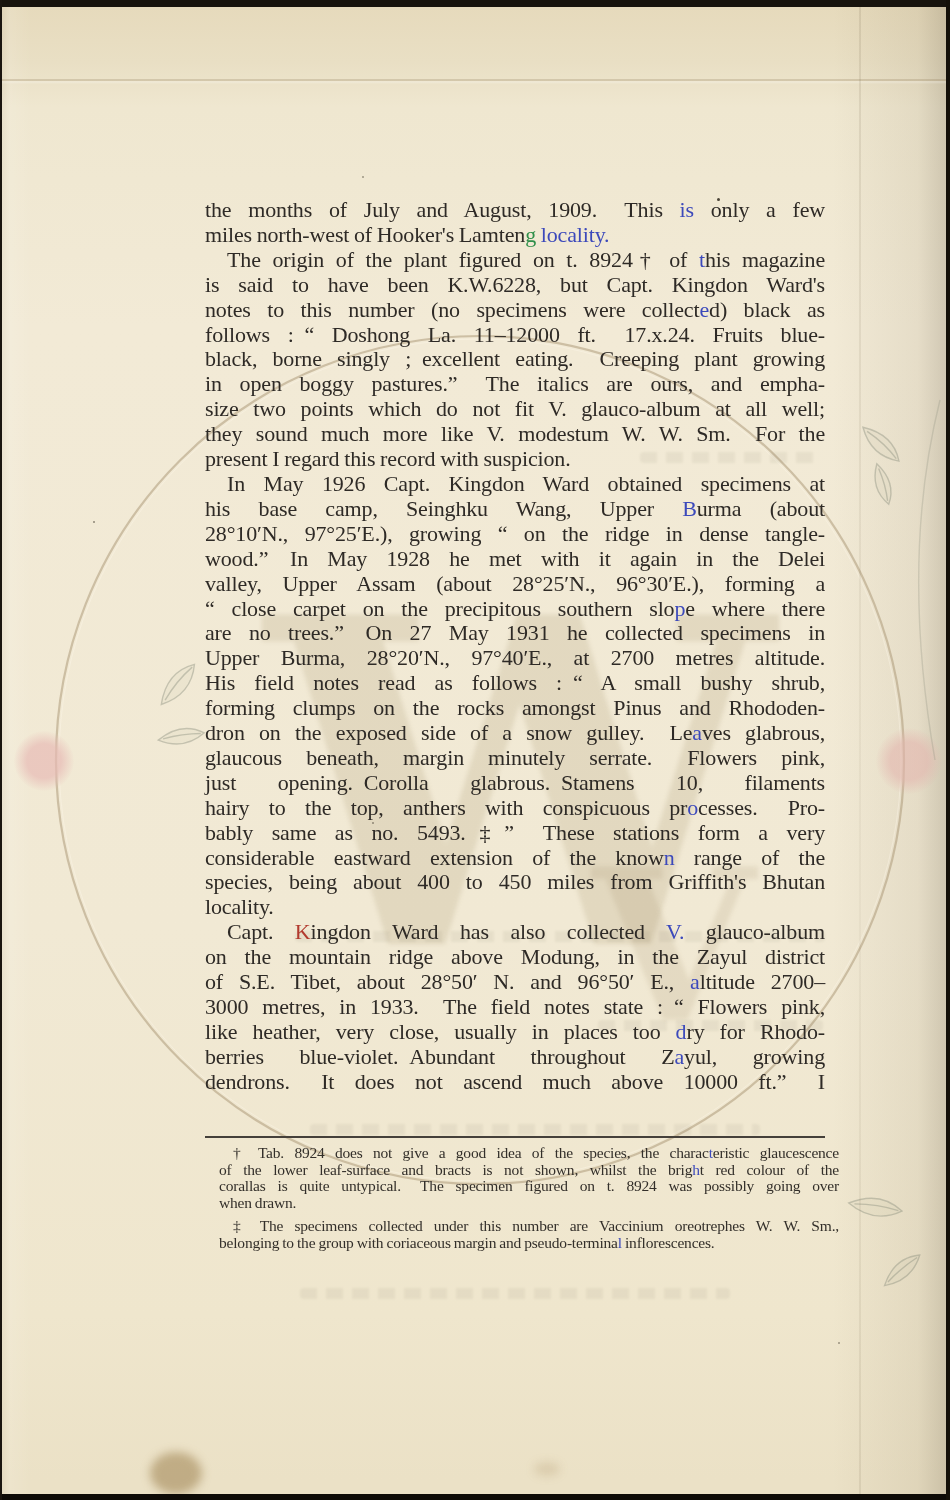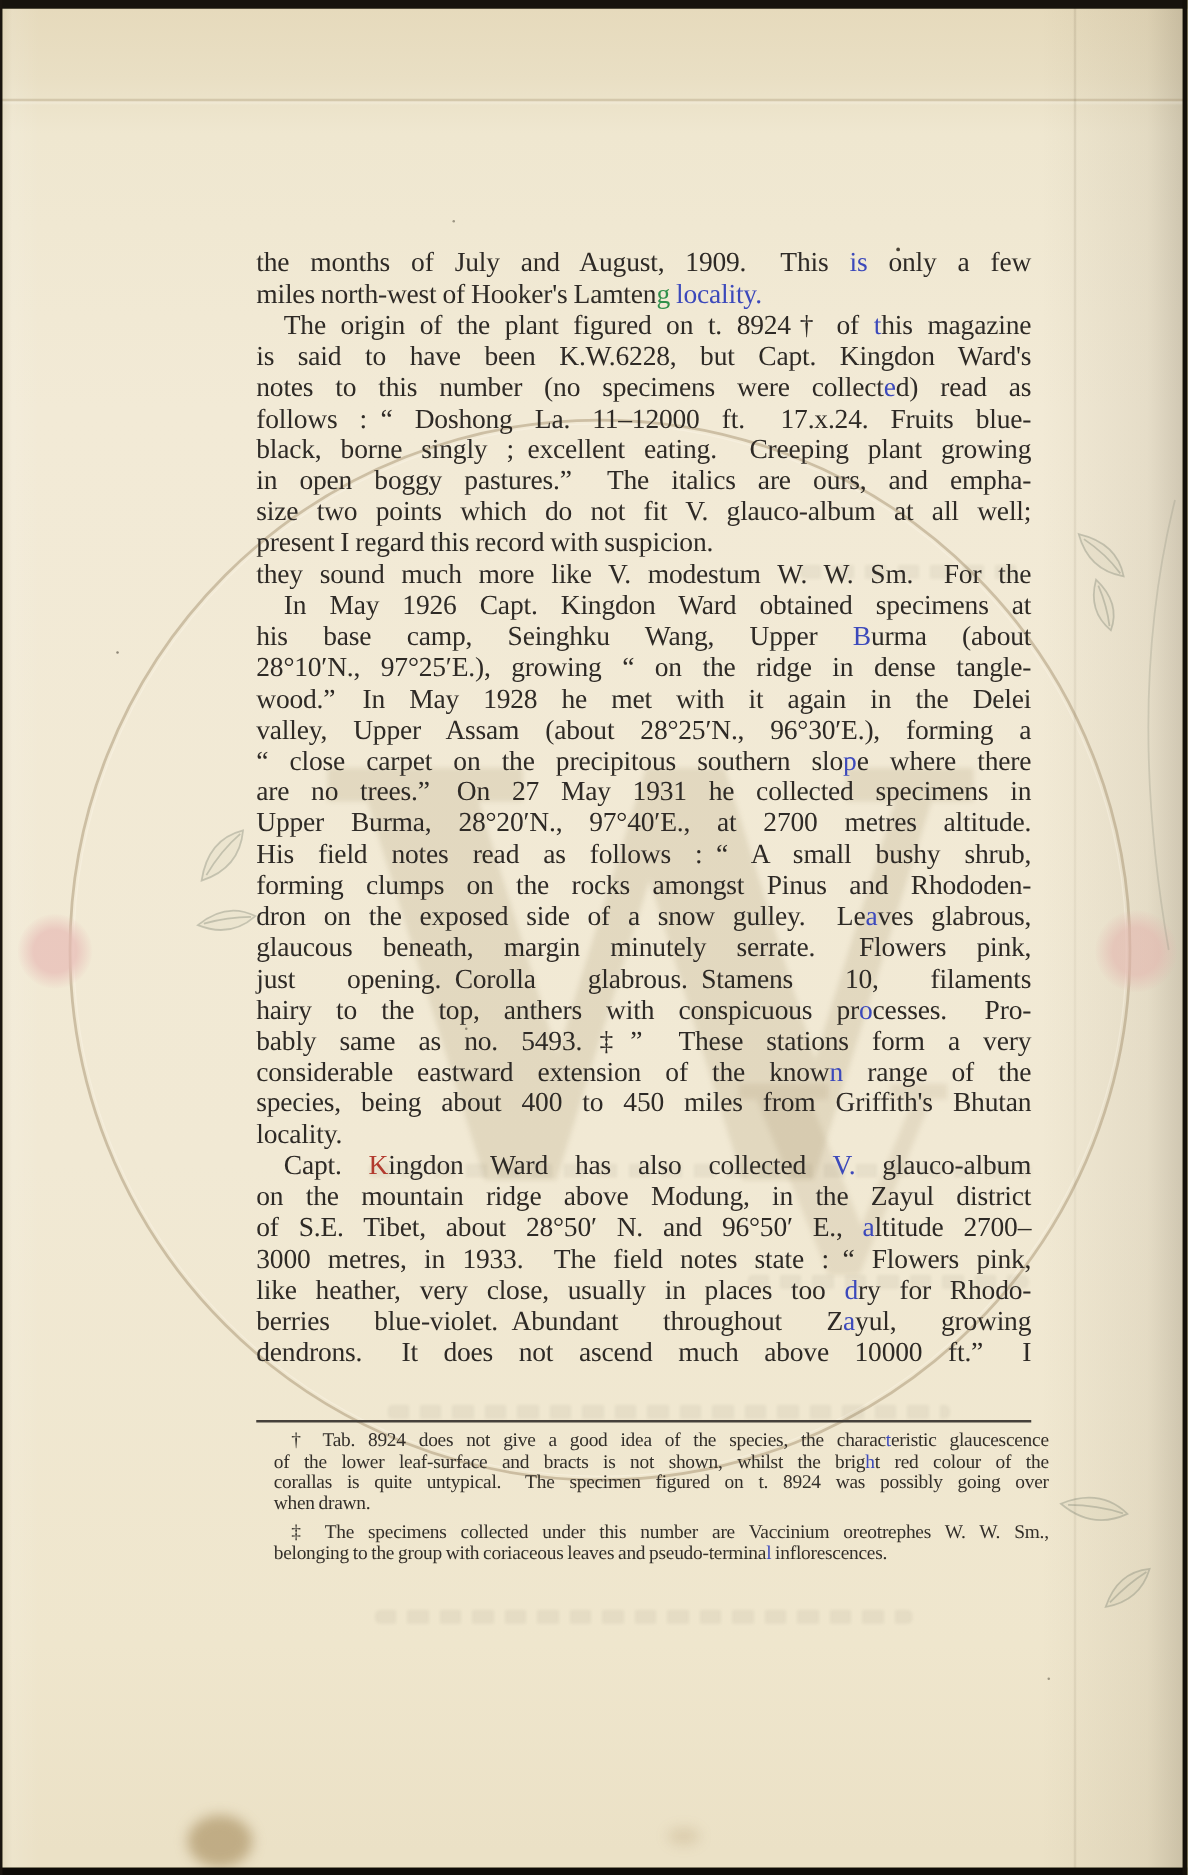--- a/index.html
+++ b/index.html
@@ -107,27 +107,27 @@
   <div class="vstreak"></div>
 
   <div class="textblock" id="bodyBlock">
       <div>
         <div class="body-line"><span>the months of July and August, 1909.  This </span><span style="color: rgb(60, 73, 187);">is</span><span> only a few</span></div>
         <div class="body-line no-just"><span>miles north-west of Hooker's Lamten</span><span style="color: rgb(47, 143, 74);">g</span><span> </span><span style="color: rgb(60, 73, 187);">locality.</span></div>
       </div>
       <div>
         <div class="body-line indent"><span>The origin of the plant figured on t. 8924† of </span><span style="color: rgb(60, 73, 187);">t</span><span>his magazine</span></div>
         <div class="body-line"><span>is said to have been K.W.6228, but Capt. Kingdon Ward's</span></div>
-        <div class="body-line"><span>notes to this number (no specimens were collect</span><span style="color: rgb(60, 73, 187);">e</span><span>d) read as</span></div>
+        <div class="body-line"><span>notes to this number (no specimens were collect</span><span style="color: rgb(60, 73, 187);">e</span><span>d) black as</span></div>
         <div class="body-line"><span>follows : “ Doshong La. 11–12000 ft.  17.x.24. Fruits blue-</span></div>
         <div class="body-line"><span>black, </span><span class="it">borne singly ;</span><span> excellent eating.  </span><span class="it">Creeping plant</span><span> growing</span></div>
         <div class="body-line"><span>in open boggy pastures.”  The italics are ours, and empha-</span></div>
         <div class="body-line"><span>size two points which do not fit </span><span class="it">V. glauco-album</span><span> at all well;</span></div>
+        <div class="body-line"><span>they sound much more like </span><span class="it">V. modestum</span><span> W. W. Sm.  For the</span></div>
         <div class="body-line no-just"><span>present I regard this record with suspicion.</span></div>
-        <div class="body-line"><span>they sound much more like </span><span class="it">V. modestum</span><span> W. W. Sm.  For the</span></div>
       </div>
       <div>
         <div class="body-line indent"><span>In May 1926 Capt. Kingdon Ward obtained specimens at</span></div>
         <div class="body-line"><span>his base camp, Seinghku Wang, Upper </span><span style="color: rgb(60, 73, 187);">B</span><span>urma (about</span></div>
         <div class="body-line"><span>28°10′N., 97°25′E.), growing “ on the ridge in dense tangle-</span></div>
         <div class="body-line"><span>wood.”  In May 1928 he met with it again in the Delei</span></div>
         <div class="body-line"><span>valley, Upper Assam (about 28°25′N., 96°30′E.), forming a</span></div>
         <div class="body-line"><span>“ close carpet on the precipitous southern slo</span><span style="color: rgb(60, 73, 187);">p</span><span>e where there</span></div>
         <div class="body-line"><span>are no trees.”  On 27 May 1931 he collected specimens in</span></div>
         <div class="body-line"><span>Upper Burma, 28°20′N., 97°40′E., at 2700 metres altitude.</span></div>
@@ -155,21 +155,21 @@
   <div class="fnrule"></div>
   <div class="fnblock" id="fnBlock">
       <div class="fn-note">
         <div class="fn-line indent"><span>† Tab. 8924 does not give a good idea of the species, the charac</span><span style="color: rgb(60, 73, 187);">t</span><span>eristic glaucescence</span></div>
         <div class="fn-line"><span>of the lower leaf-surface and bracts is not shown, whilst the brig</span><span style="color: rgb(60, 73, 187);">h</span><span>t red colour of the</span></div>
         <div class="fn-line"><span>corallas is quite untypical.  The specimen figured on t. 8924 was possibly going over</span></div>
         <div class="fn-line no-just"><span>when drawn.</span></div>
       </div>
       <div class="fn-note">
         <div class="fn-line indent"><span>‡ The specimens collected under this number are </span><span class="it">Vaccinium oreotrephes</span><span> W. W. Sm.,</span></div>
-        <div class="fn-line no-just"><span>belonging to the group with coriaceous leaves and pseudo-termina</span><span style="color: rgb(60, 73, 187);">l</span><span> inflorescences.</span></div>
+        <div class="fn-line no-just"><span>belonging to the group with coriaceous margin and pseudo-termina</span><span style="color: rgb(60, 73, 187);">l</span><span> inflorescences.</span></div>
       </div>
     </div>
 
   <div class="speck" style="left:717px;top:198px;width:3px;height:3px;"></div>
   <div class="speck" style="left:93px;top:521px;width:2px;height:2px;opacity:.6;"></div>
   <div class="speck" style="left:362px;top:176px;width:2px;height:2px;opacity:.5;"></div>
   <div class="speck" style="left:838px;top:1342px;width:2px;height:2px;opacity:.5;"></div>
   <div class="speck" style="left:372px;top:822px;width:2px;height:2px;opacity:.55;"></div>
   <div class="stain stain1"></div>
   <div class="stain stain2"></div>

